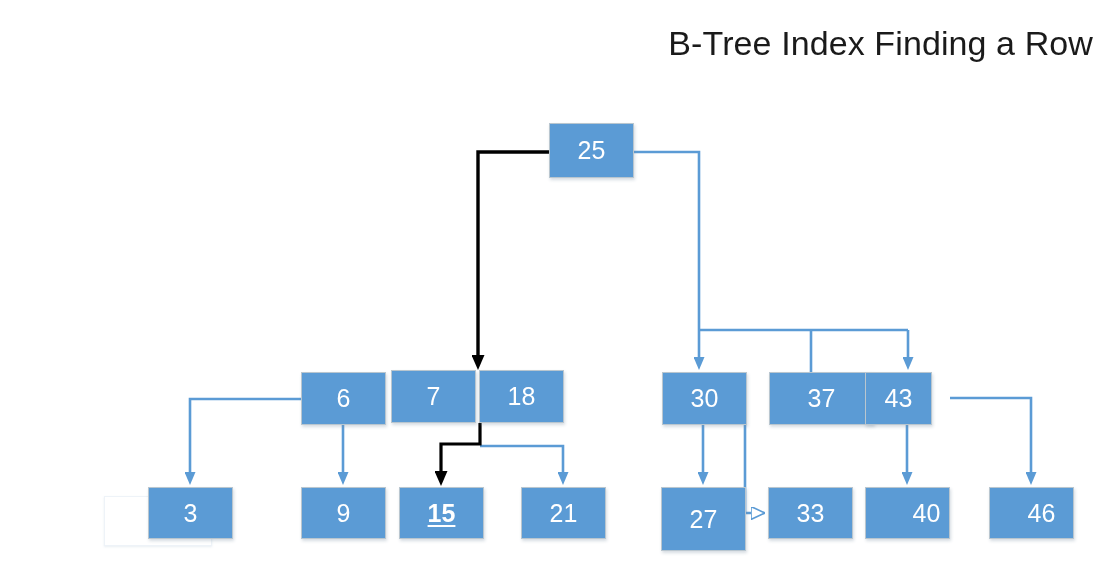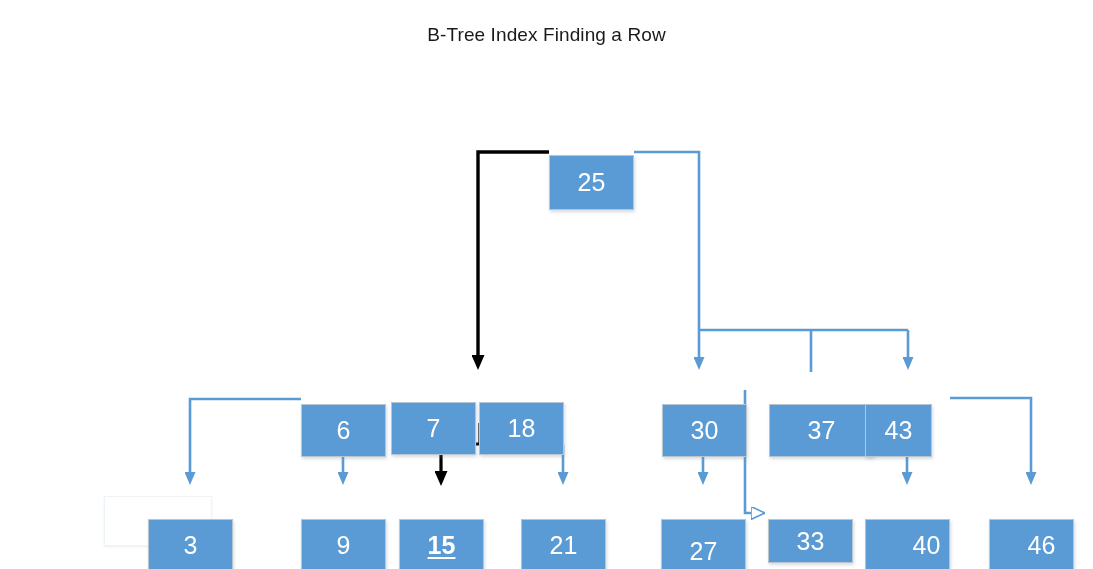--- a/index.html
+++ b/index.html
@@ -16,22 +16,22 @@
     width: 1093px;
     height: 569px;
     background: #ffffff;
     overflow: hidden;
   }
   #diagram-title {
     position: absolute;
     left: 0;
     top: 24px;
     width: 1093px;
-    text-align: center;
-    font-size: 19px;
+    text-align: right;
+    font-size: 34px;
     font-weight: 400;
     color: #1a1a1a;
     letter-spacing: 0.1px;
     white-space: nowrap;
   }
   .svg-layer {
     position: absolute;
     left: 0;
     top: 0;
     width: 1093px;
@@ -46,21 +46,20 @@
     display: flex;
     align-items: center;
     justify-content: center;
     color: #ffffff;
     font-size: 25px;
     font-weight: 400;
     line-height: 1;
     font-family: "Liberation Sans", sans-serif;
     z-index: 5;
     user-select: none;
-    margin-top: 32px;
   }
   .node.target-node {
     font-weight: bold;
     text-decoration: underline;
     text-underline-offset: 3px;
   }
   .ghost-box {
     position: absolute;
     box-sizing: border-box;
     background: #ffffff;
@@ -150,18 +149,18 @@
       <div class="node" style="left: 662px; top: 372px; width: 85px; height: 53px;">30</div>
       <div class="node" style="left: 769px; top: 372px; width: 105px; height: 53px;">37</div>
       <div class="node" style="left: 865px; top: 372px; width: 67px; height: 53px;">43</div>
     </div>
   <div id="nodes-leaf">
       <div class="node" style="left: 148px; top: 487px; width: 85px; height: 52px;">3</div>
       <div class="node" style="left: 301px; top: 487px; width: 85px; height: 52px;">9</div>
       <div class="node target-node" style="left: 399px; top: 487px; width: 85px; height: 52px;">15</div>
       <div class="node" style="left: 521px; top: 487px; width: 85px; height: 52px;">21</div>
       <div class="node" style="left: 661px; top: 487px; width: 85px; height: 64px;">27</div>
-      <div class="node" style="left: 768px; top: 487px; width: 85px; height: 44px;">33</div>
+      <div class="node" style="left: 768px; top: 487px; width: 85px; height: 52px;">33</div>
       <div class="node" style="left: 865px; top: 487px; width: 85px; height: 52px; padding-left: 38px;">40</div>
       <div class="node" style="left: 989px; top: 487px; width: 85px; height: 52px; padding-left: 20px;">46</div>
     </div>
 
 </div>
 
 </body></html>

